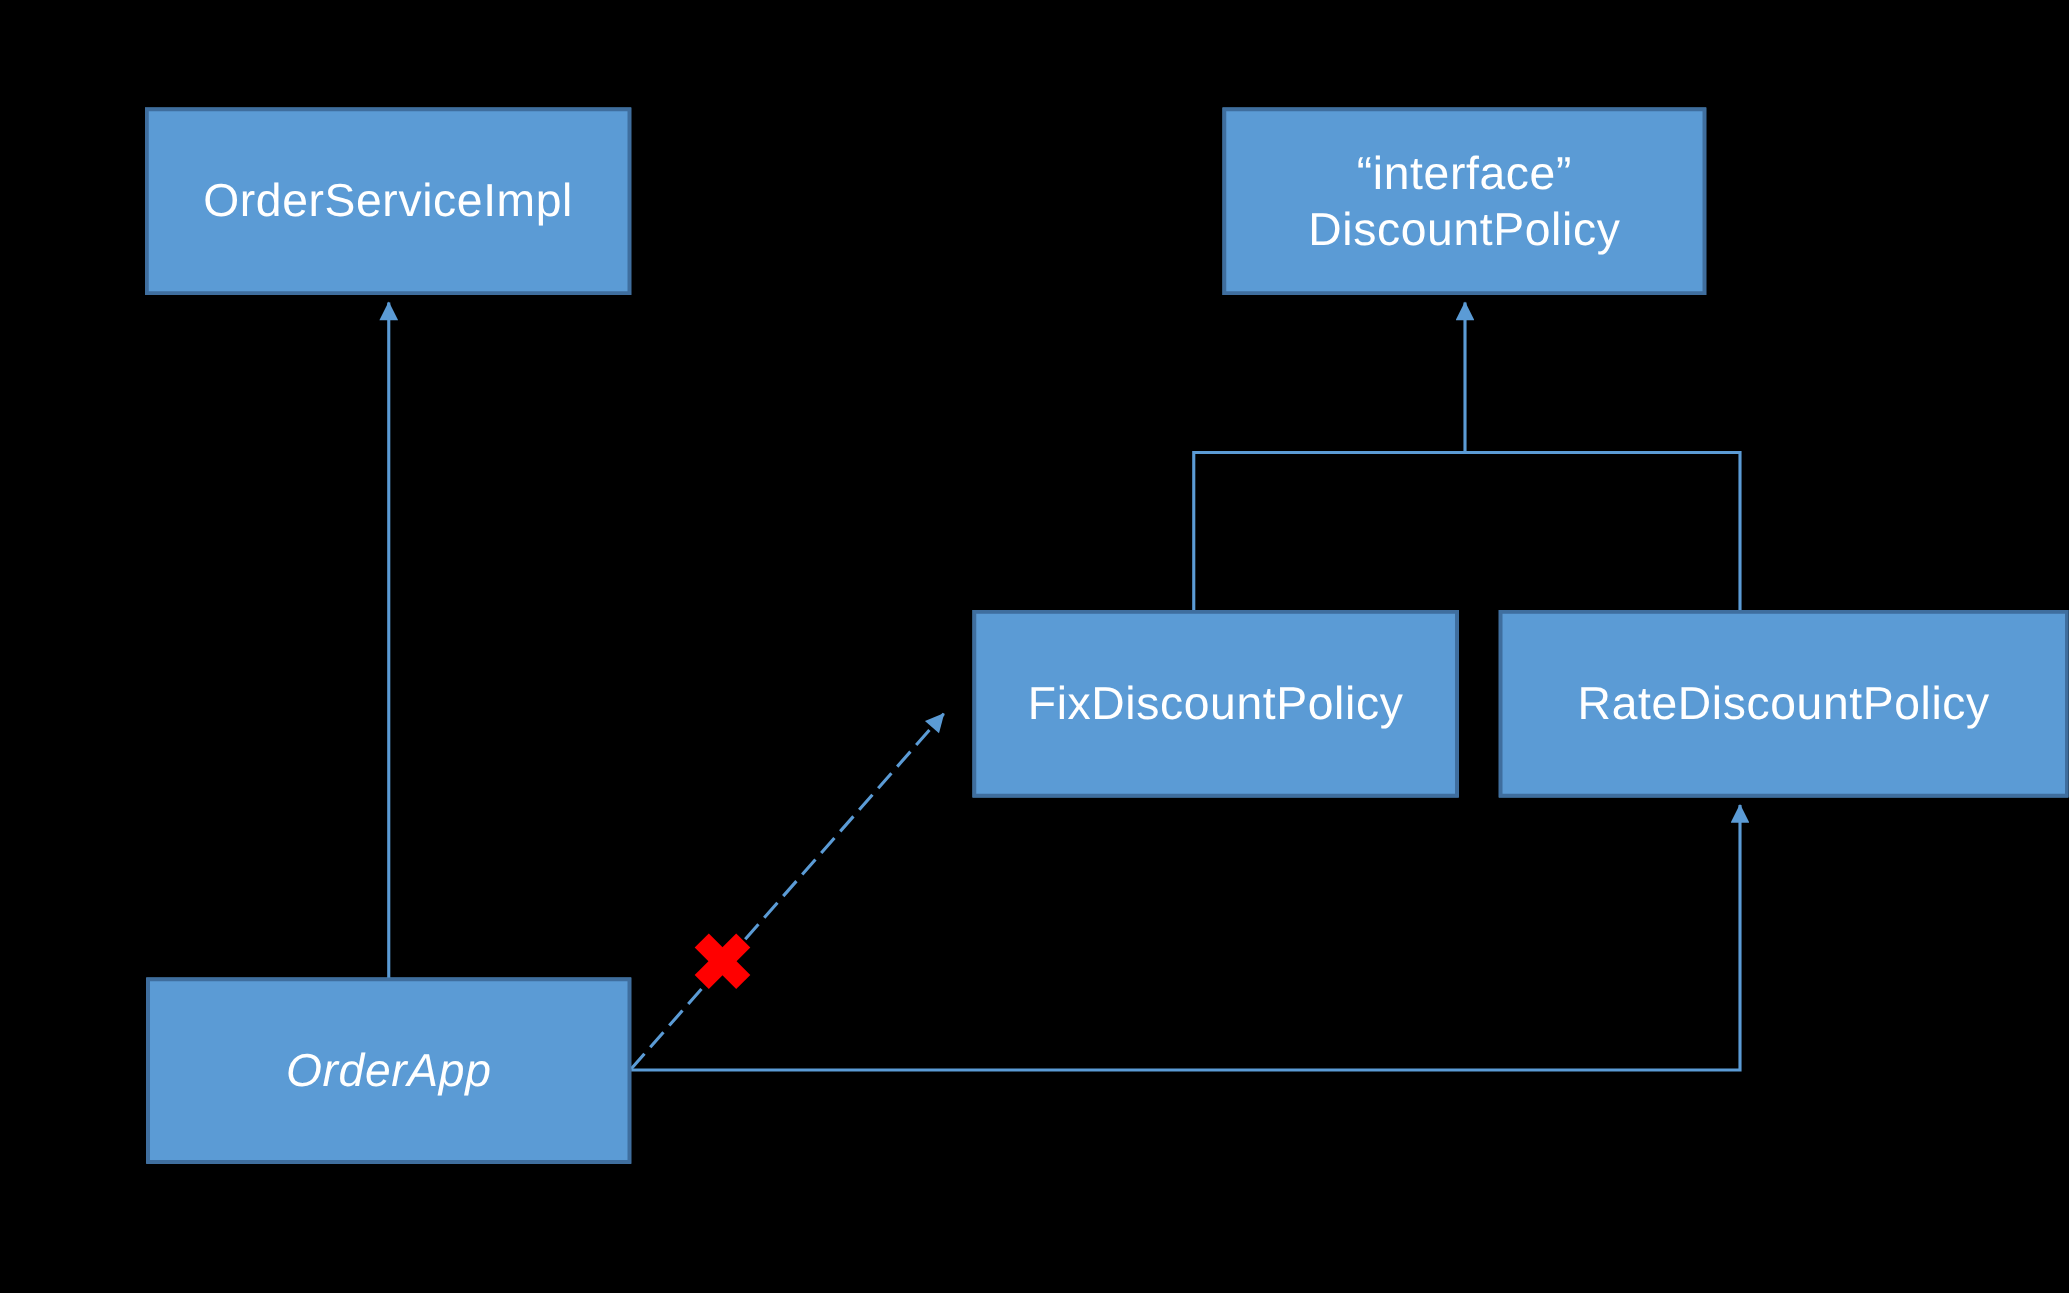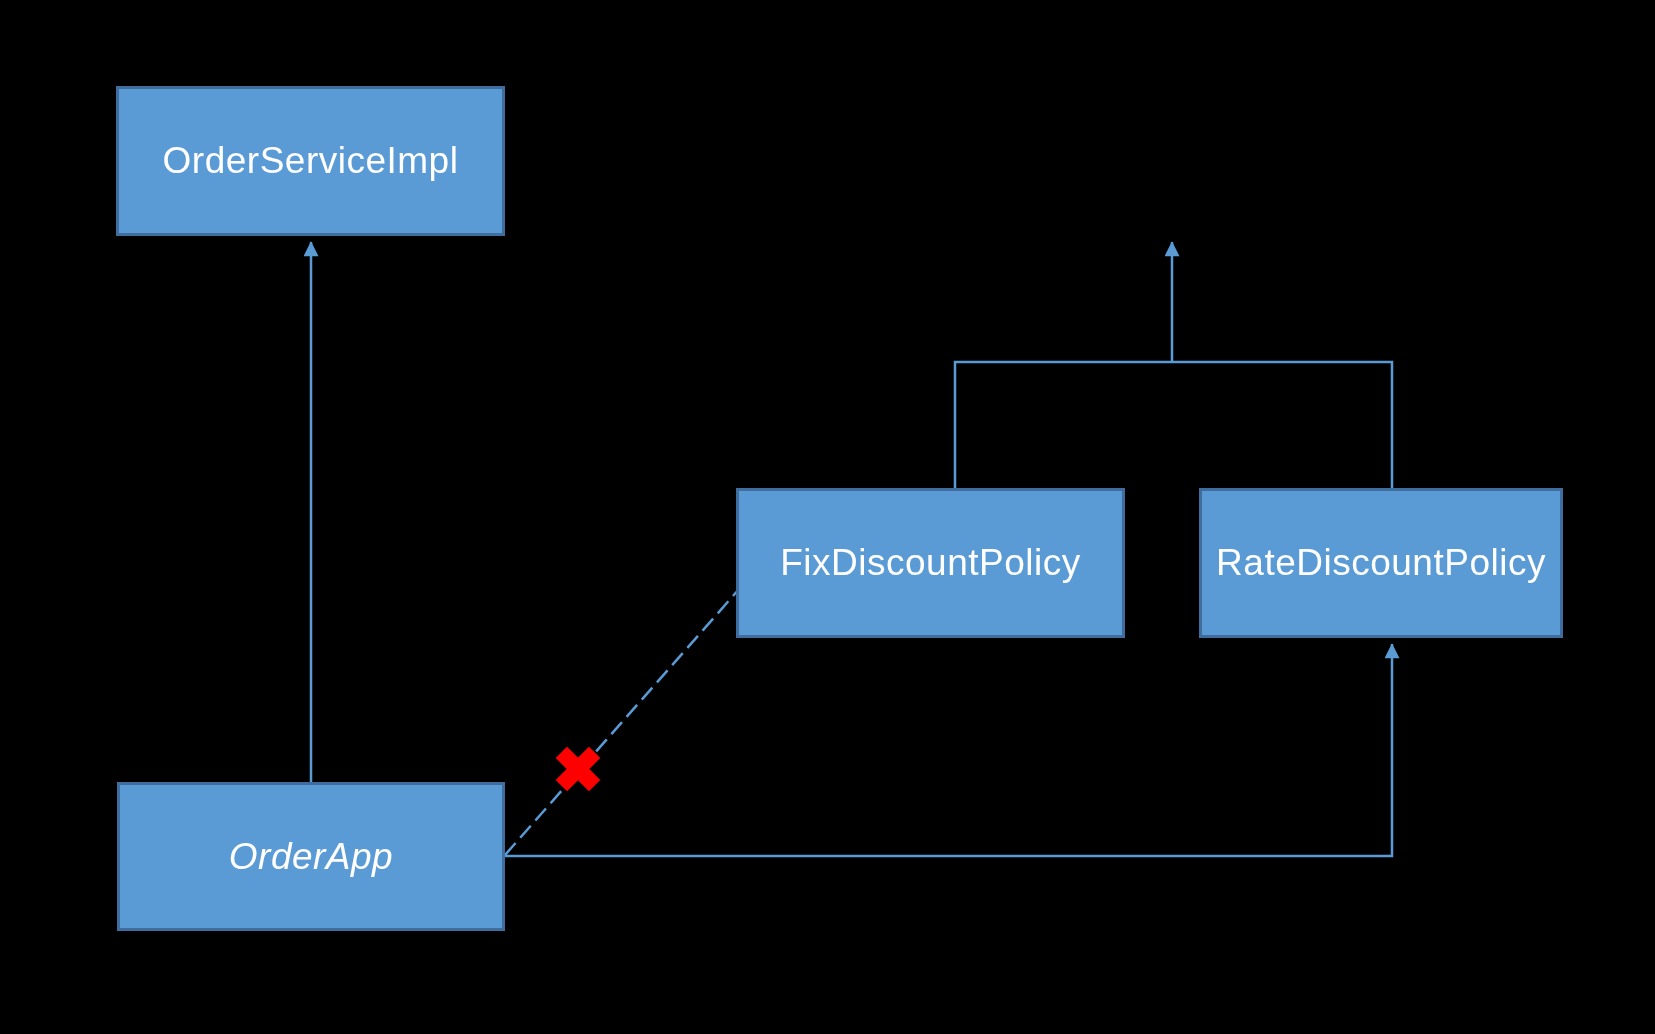--- a/index.html
+++ b/index.html
@@ -43,22 +43,22 @@
     align-items: center;
     justify-content: center;
     text-align: center;
     font-size: 37px;
     font-weight: 300;
     line-height: 1.22;
     letter-spacing: 0.5px;
   }
   #node-order-service-impl { left: 116px; top: 86px;  width: 389px; height: 150px; justify-content: center; }
   #node-discount-policy    { left: 978px; top: 86px;  width: 387px; height: 150px; }
-  #node-fix-discount-policy  { left: 736px;  top: 488px; width: 389px; height: 150px; }
-  #node-rate-discount-policy { left: 1199px; top: 488px; width: 364px; height: 150px; text-align: right; }
+  #node-fix-discount-policy  { left: 778px;  top: 488px; width: 389px; height: 150px; }
+  #node-rate-discount-policy { left: 1199px; top: 488px; width: 456px; height: 150px; text-align: right; }
   #node-order-app          { left: 117px; top: 782px; width: 388px; height: 149px; font-style: italic; }
 </style>
 </head>
 <body>
 
 <div class="canvas">
 
   <svg class="connector-layer" width="1655" height="1034" viewBox="0 0 1655 1034" xmlns="http://www.w3.org/2000/svg">
     <defs>
       <marker id="arrow" viewBox="0 0 10 10" refX="9.5" refY="5" markerWidth="7.5" markerHeight="6" orient="auto-start-reverse">
@@ -79,20 +79,24 @@
     <g transform="translate(578,769) rotate(45)">
       <rect class="xmark" x="-23.5" y="-8" width="47" height="16"></rect>
       <rect class="xmark" x="-8" y="-23.5" width="16" height="47"></rect>
     </g>
   </svg>
 
   <div class="node" id="node-order-service-impl">
     <span>OrderServiceImpl</span>
   </div>
 
+  <div class="node" id="node-discount-policy">
+    <span>“interface”</span>
+    <span>DiscountPolicy</span>
+  </div>
 
   <div class="node" id="node-fix-discount-policy">
     <span>FixDiscountPolicy</span>
   </div>
 
   <div class="node" id="node-rate-discount-policy">
     <span>RateDiscountPolicy</span>
   </div>
 
   <div class="node" id="node-order-app">

